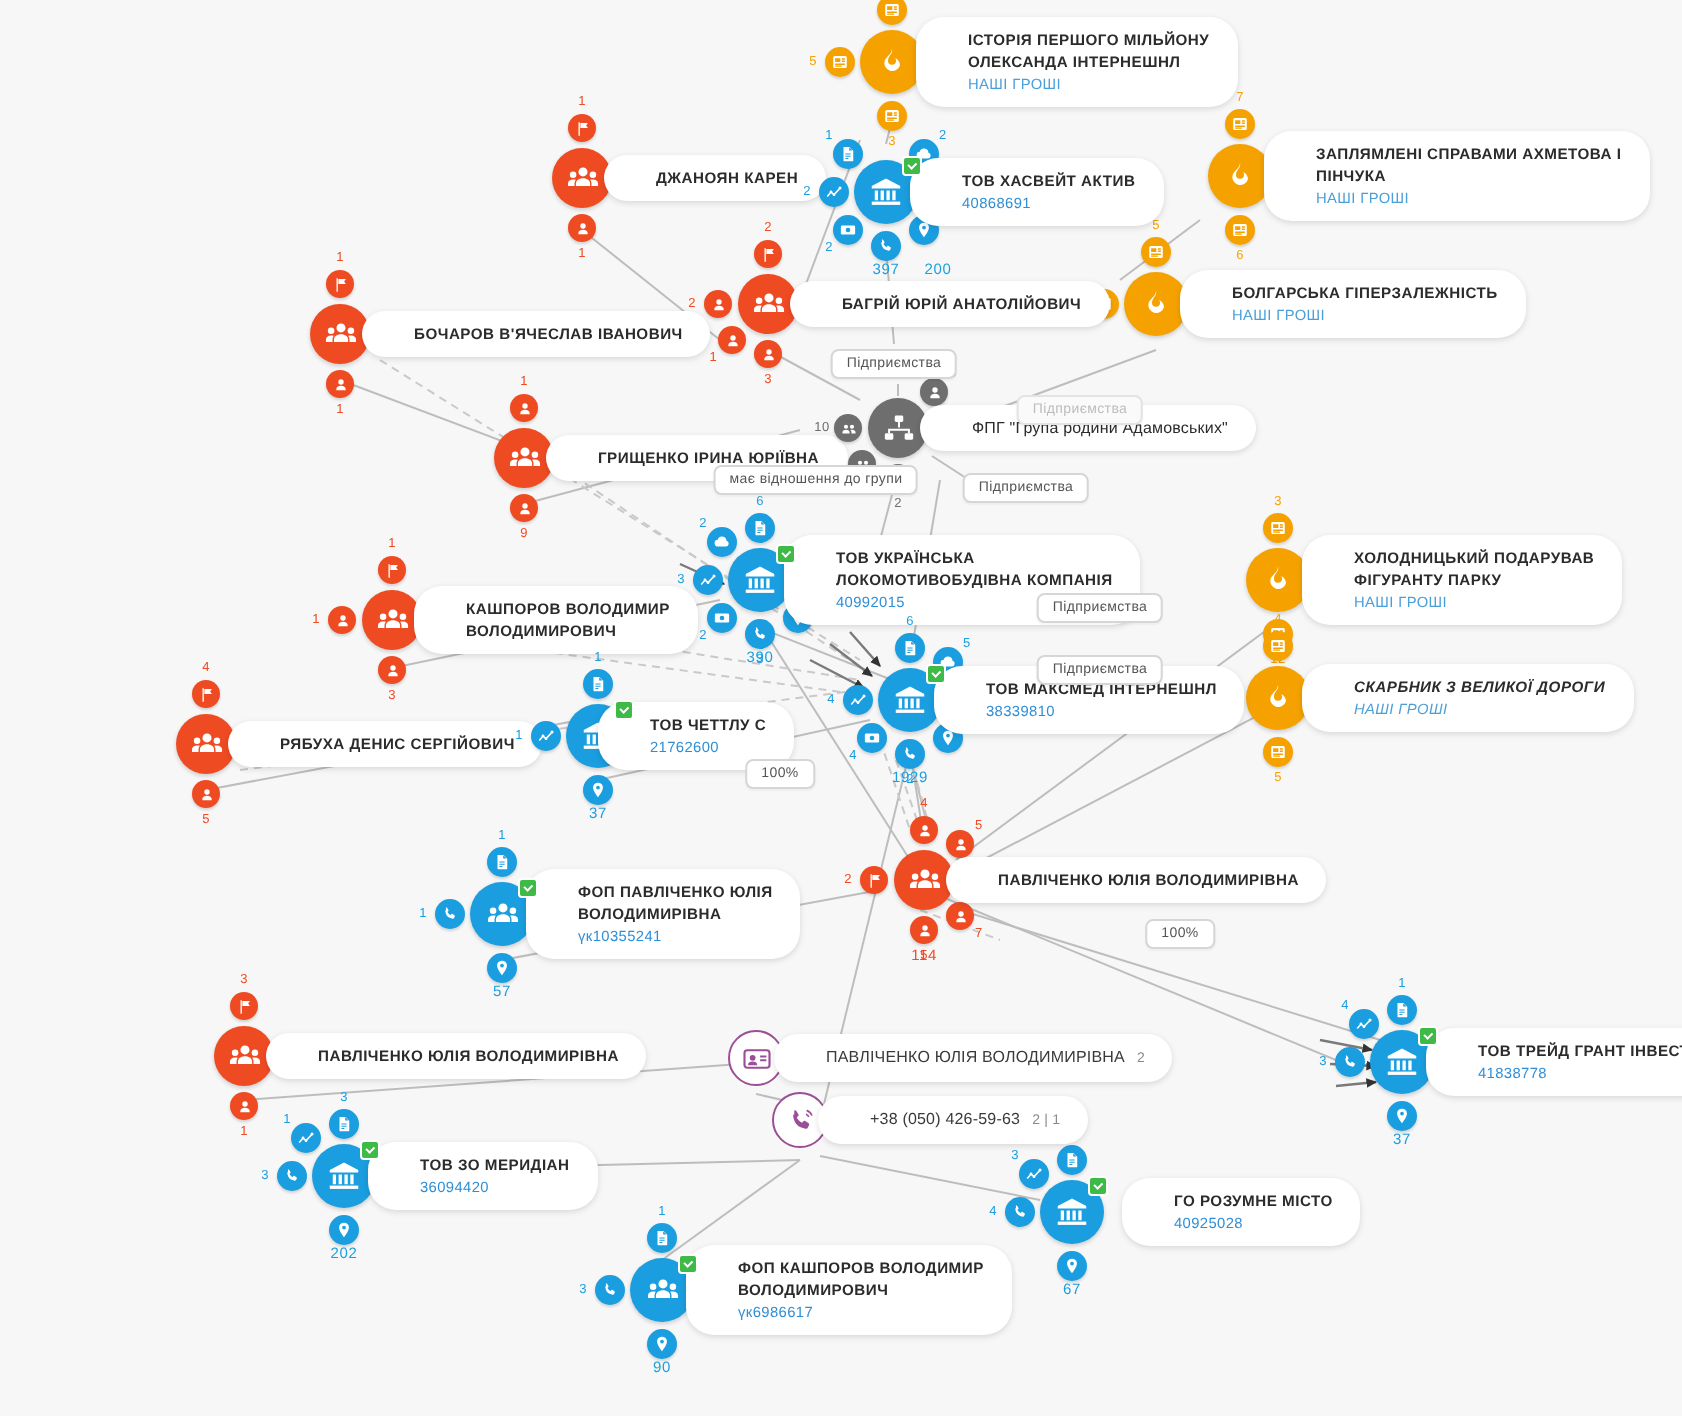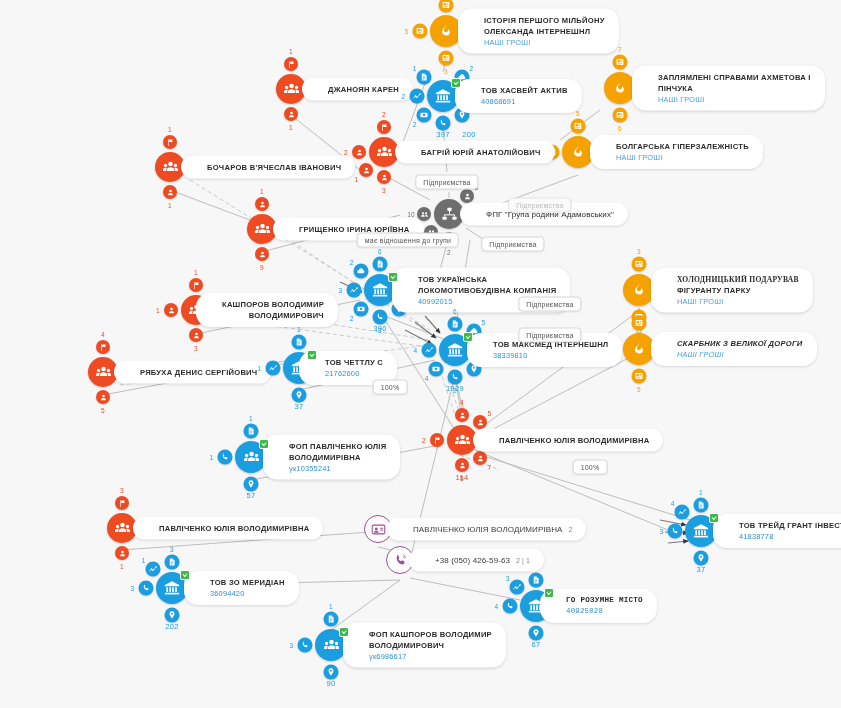--- a/index.html
+++ b/index.html
@@ -250,21 +250,21 @@
           <path stroke="#f5a200" stroke-width="1.7" d="M14.5 8h4M14.5 11h4M5.5 15h13M5.5 17.5h9"></path>
         </svg>
       </div>
       <div class="satnum" style="left: 0px; top: 39.5px; color: rgb(245, 162, 0);">12</div>
       <div class="core" style="height: 32px; width: 32px; background: rgb(245, 162, 0);">
         <svg width="16" height="16" viewBox="0 0 24 24">
           <path fill="#fff" d="M12 2c1 4-3 5-3 9a3 3 0 006 0c0-1.2-.5-2-.5-2 2 1 3.5 3 3.5 5.5A6 6 0 116.5 11C8 7.5 12 6 12 2z"></path>
         </svg>
       </div>
       <div class="label" style="margin-left: 12px;">
-        <div class="ttl" style="color: rgb(43, 43, 43); font-family: Liberation Serif, serif;">Холодницький подарував</div>
+        <div class="ttl" style="color: rgb(43, 43, 43);">Холодницький подарував</div>
         <div class="ttl" style="color: rgb(43, 43, 43);">фігуранту парку</div>
         <div class="sub news">НАШІ ГРОШІ</div>
       </div>
     </div>
     <div class="node" style="left: 639px; top: 349px;">
       <div class="sat" style="height: 15px; width: 15px; left: 0px; top: -26.5px; background: rgb(245, 162, 0);">
         <svg width="9" height="9" viewBox="0 0 24 24">
           <rect x="3" y="4" width="18" height="16" rx="2" fill="#fff"></rect>
           <rect x="5.5" y="7" width="7" height="5" fill="#f5a200"></rect>
           <path stroke="#f5a200" stroke-width="1.7" d="M14.5 8h4M14.5 11h4M5.5 15h13M5.5 17.5h9"></path>
@@ -444,21 +444,21 @@
       <div class="core" style="height: 30px; width: 30px; background: rgb(239, 75, 35);">
         <svg width="17" height="17" viewBox="0 0 24 24">
           <circle cx="12" cy="7" r="3.2" fill="#fff"></circle>
           <path fill="#fff" d="M12 11.5c-3 0-5 1.8-5 3.6V17h10v-1.9c0-1.8-2-3.6-5-3.6z"></path>
           <circle cx="5" cy="9" r="2.3" fill="#fff"></circle>
           <path fill="#fff" d="M5 12.4c-2.2 0-3.6 1.3-3.6 2.6V17H6v-1.9c0-.9.3-1.8.9-2.5-.6-.1-1.2-.2-1.9-.2z"></path>
           <circle cx="19" cy="9" r="2.3" fill="#fff"></circle>
           <path fill="#fff" d="M19 12.4c-.7 0-1.3.1-1.9.2.6.7.9 1.6.9 2.5V17h4.6v-2c0-1.3-1.4-2.6-3.6-2.6z"></path>
         </svg>
       </div>
-      <div class="label" style=" text-align: right;">
+      <div class="label" style="margin-left: 11px;">
         <div class="ttl" style="color: rgb(43, 43, 43);">КАШПОРОВ ВОЛОДИМИР</div>
         <div class="ttl" style="color: rgb(43, 43, 43);">ВОЛОДИМИРОВИЧ</div>
       </div>
     </div>
     <div class="node" style="left: 103px; top: 372px;">
       <div class="sat" style="height: 14px; width: 14px; left: 0px; top: -25px; background: rgb(239, 75, 35);">
         <svg width="9" height="9" viewBox="0 0 24 24">
           <path fill="#fff" d="M6 3h1.8v18H6z"></path>
           <path fill="#fff" d="M8.5 4h10l-2.3 3.4 2.3 3.4h-10z"></path>
         </svg>
@@ -939,21 +939,21 @@
           <path fill="#fff" d="M12 3L2.5 8v1.6h19V8L12 3z"></path>
           <rect x="4.5" y="11" width="2.2" height="6.5" fill="#fff"></rect>
           <rect x="8.4" y="11" width="2.2" height="6.5" fill="#fff"></rect>
           <rect x="12.3" y="11" width="2.2" height="6.5" fill="#fff"></rect>
           <rect x="16.2" y="11" width="2.2" height="6.5" fill="#fff"></rect>
           <rect x="2.5" y="18.4" width="19" height="2.2" fill="#fff"></rect>
         </svg>
       </div>
       <div class="badge" style="left: 12.8px; top: -12.8px;"></div>
       <div class="bottomnum" style="top: 34px; color: rgb(26, 158, 224);">67</div>
-      <div class="label" style="margin-left: 4px; font-family: Liberation Mono, monospace;">
+      <div class="label" style="margin-left: 25px;">
         <div class="ttl" style="color: rgb(43, 43, 43);">ГО РОЗУМНЕ МІСТО</div>
         <div class="sub">40925028</div>
       </div>
     </div>
     <div class="node" style="left: 701px; top: 531px;">
       <div class="sat" style="height: 15px; width: 15px; left: 0px; top: -26.5px; background: rgb(26, 158, 224);">
         <svg width="9" height="9" viewBox="0 0 24 24">
           <path fill="#fff" d="M6 2.5h8l5 5V21a.5.5 0 01-.5.5h-12A.5.5 0 016 21V3a.5.5 0 010-.5z"></path>
           <path fill="#1a9ee0" d="M13.6 3v4.4H18z"></path>
           <path stroke="#1a9ee0" stroke-width="1.5" d="M8.5 12h7M8.5 15h7M8.5 18h4"></path>

